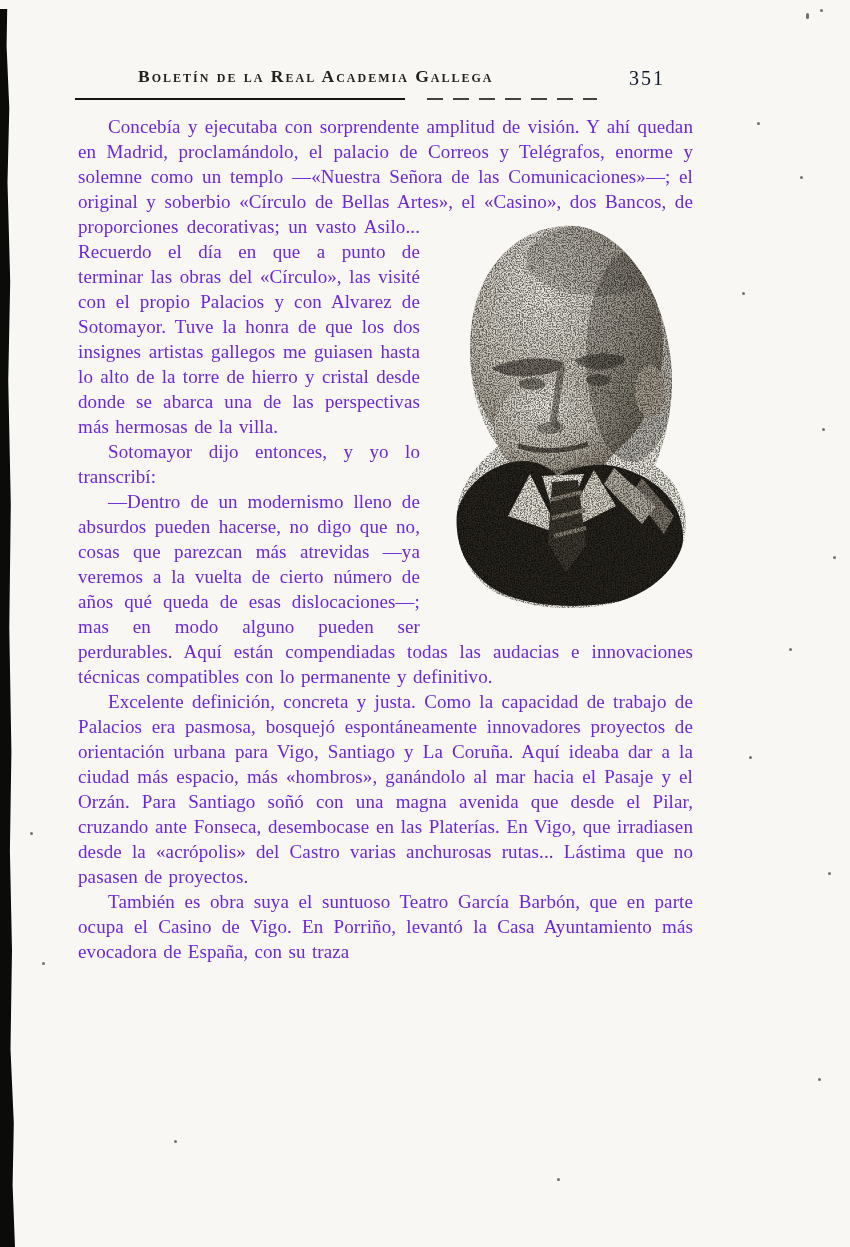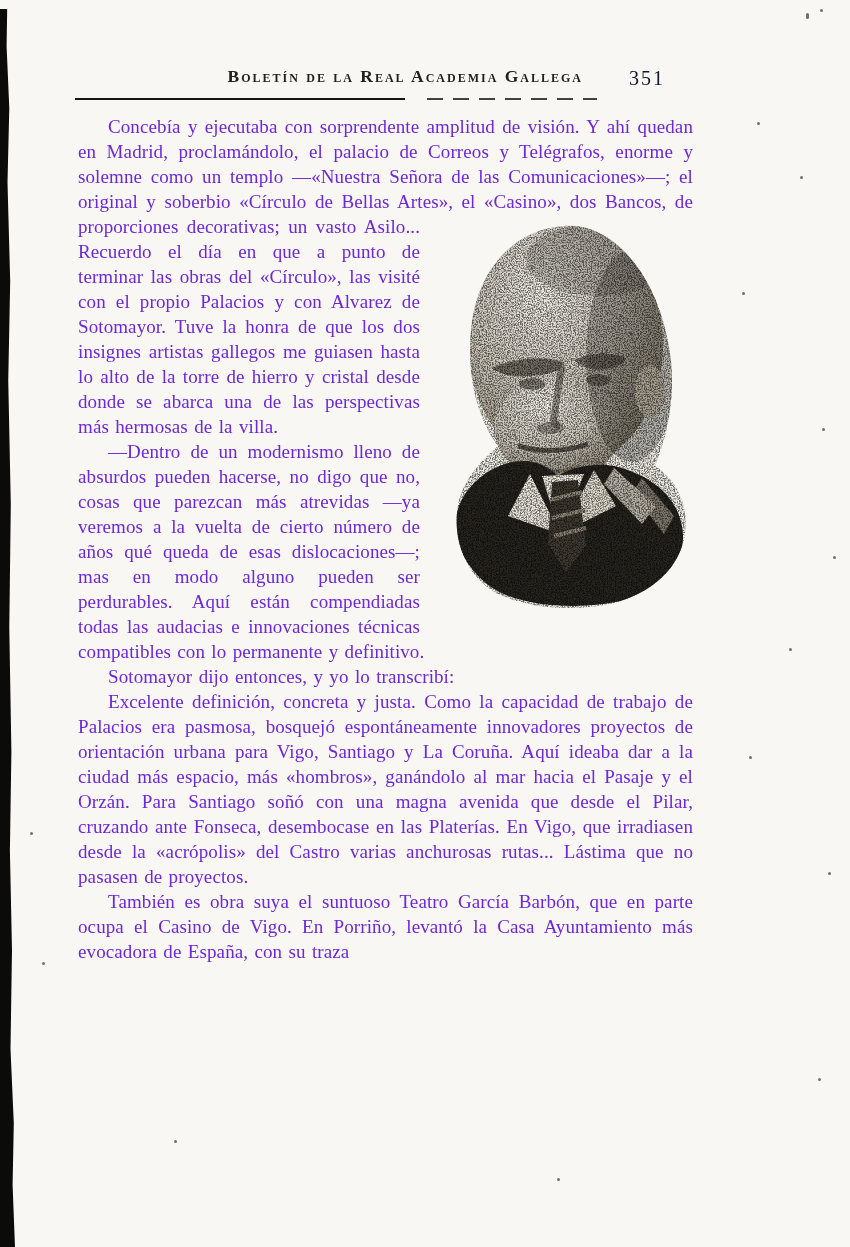--- a/index.html
+++ b/index.html
@@ -17,21 +17,21 @@
     clip-path:polygon(0% 0%,48% 0%,44% 3%,62% 8%,50% 14%,68% 22%,55% 30%,72% 40%,
       62% 50%,76% 60%,66% 68%,80% 76%,70% 84%,92% 90%,84% 95%,100% 100%,0% 100%);
   }
 
   
   .speck{position:absolute;width:3px;height:3px;border-radius:50%;background:#2a2824;opacity:.65;}
 
   
   .running-head{position:absolute;top:66px;left:78px;width:615px;height:28px;}
   .journal-title{
-    position:absolute;left:60px;right:110px;text-align:right;
+    position:absolute;left:60px;right:110px;text-align:left;
     font-variant:small-caps;font-weight:700;font-size:17.5px;letter-spacing:2px;
     color:#24221e;white-space:nowrap;
   }
   .page-number{
     position:absolute;right:28px;top:1px;font-size:20px;letter-spacing:2px;color:#0f172a;
   }
   .head-rule{position:absolute;top:98px;left:75px;width:522px;height:3px;}
   .head-rule .rule-solid{
     position:absolute;left:0;top:0;width:330px;height:2px;background:#161512;
   }
@@ -119,22 +119,22 @@
             <path d="M84,258 L114,318 L62,300 Z" fill="#e9e5db"></path>
             <path d="M148,254 L170,290 L114,318 Z" fill="#ded9cd"></path>
             <path d="M96,260 L114,318 L138,258 Z" fill="#efebe1"></path>
             <path d="M106,266 L132,264 L140,330 L120,356 L102,328 Z" fill="#3f3a32"></path>
             <path d="M104,284 L136,276 M106,302 L139,294 M108,320 L140,312" stroke="#8b8376" stroke-width="4" fill="none"></path>
             <rect width="247" height="393" filter="url(#pg-grain)" opacity="0.55"></rect>
           </g>
         </svg>
       </span>
       <span>un vasto Asilo... Recuerdo el día en que a punto de terminar las obras del «Círculo», las visité con el propio Palacios y con Alvarez de Sotomayor. Tuve la honra de que los dos insignes artistas gallegos me guiasen hasta lo alto de la torre de hierro y cristal desde donde se abarca una de las perspectivas más hermosas de la villa.</span></p>
+    <p>Sotomayor dijo entonces, y yo lo transcribí:</p>
     <p>—Dentro de un modernismo lleno de absurdos pueden hacerse, no digo que no, cosas que parezcan más atrevidas —ya veremos a la vuelta de cierto número de años qué queda de esas dislocaciones—; mas en modo alguno pueden ser perdurables. Aquí están compendiadas todas las audacias e innovaciones técnicas compatibles con lo permanente y definitivo.</p>
-    <p>Sotomayor dijo entonces, y yo lo transcribí:</p>
     <p>Excelente definición, concreta y justa. Como la capacidad de trabajo de Palacios era pasmosa, bosquejó espontáneamente innovadores proyectos de orientación urbana para Vigo, Santiago y La Coruña. Aquí ideaba dar a la ciudad más espacio, más «hombros», ganándolo al mar hacia el Pasaje y el Orzán. Para Santiago soñó con una magna avenida que desde el Pilar, cruzando ante Fonseca, desembocase en las Platerías. En Vigo, que irradiasen desde la «acrópolis» del Castro varias anchurosas rutas... Lástima que no pasasen de proyectos.</p>
     <p>También es obra suya el suntuoso Teatro García Barbón, que en parte ocupa el Casino de Vigo. En Porriño, levantó la Casa Ayuntamiento más evocadora de España, con su traza</p>
   </div>
 
   <div>
     <span class="speck" style="left:806px;top:13px;height:6px;border-radius:2px"></span>
     <span class="speck" style="left:820px;top:9px"></span>
     <span class="speck" style="left:757px;top:122px"></span>
     <span class="speck" style="left:800px;top:176px"></span>
     <span class="speck" style="left:742px;top:292px"></span>

